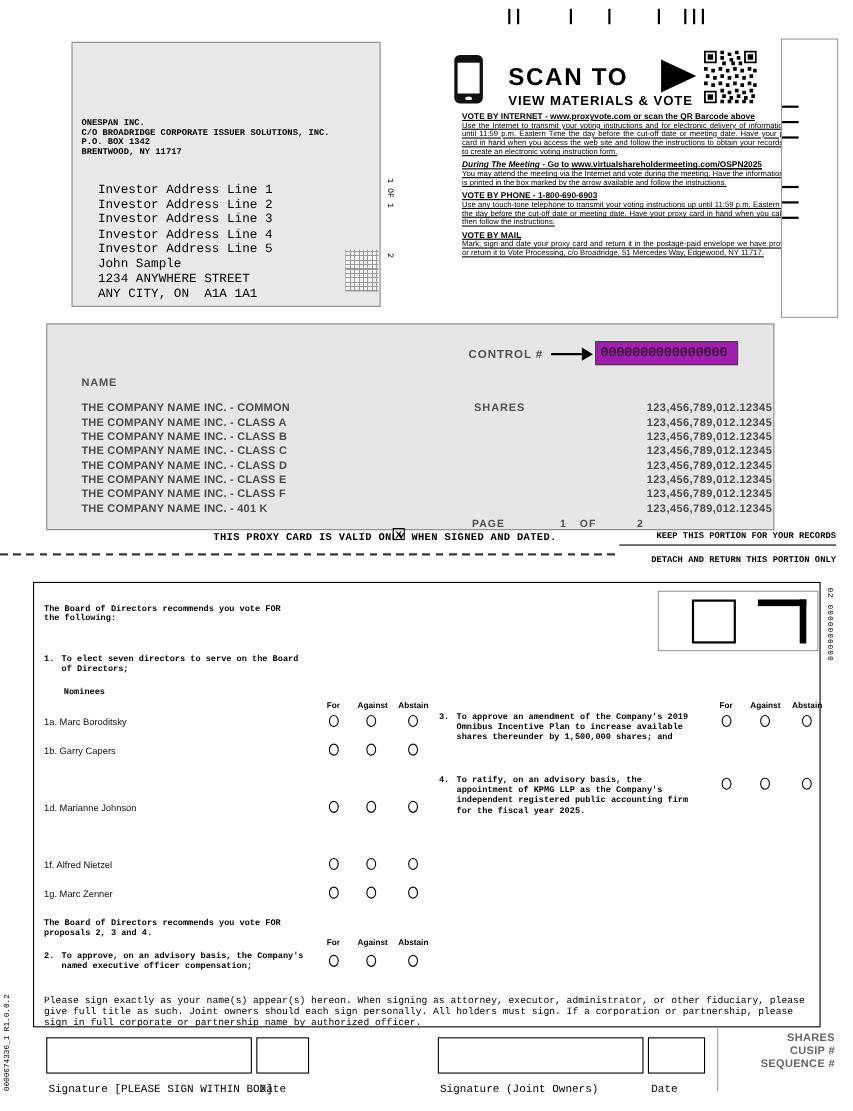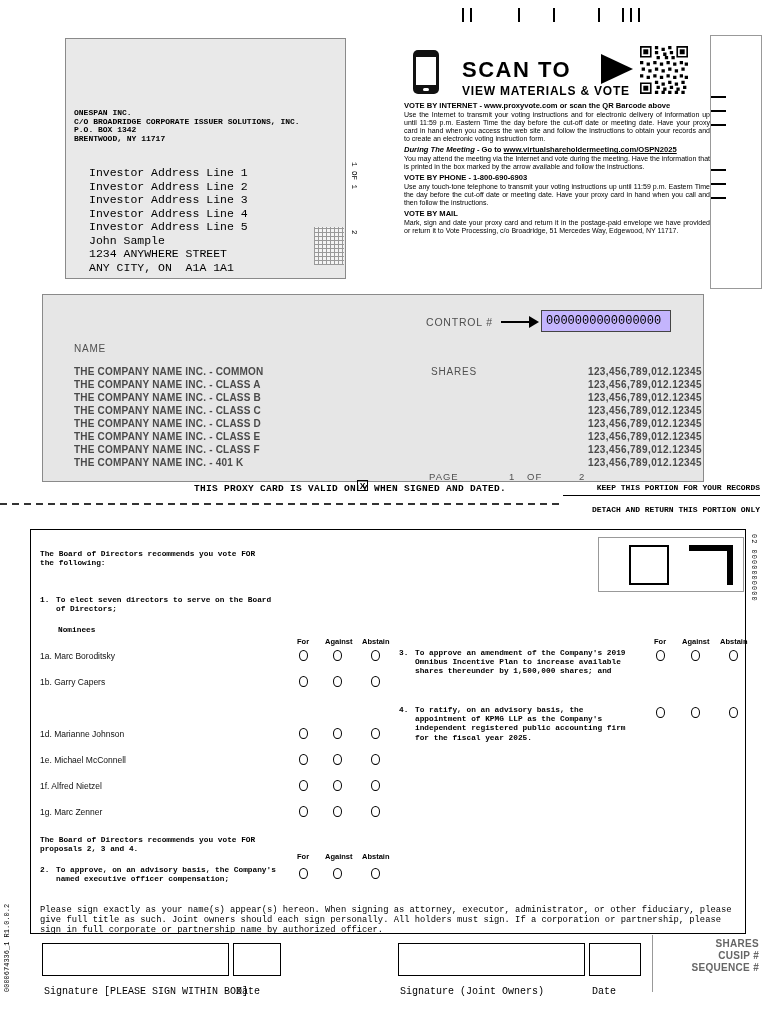--- a/index.html
+++ b/index.html
@@ -24,35 +24,35 @@
   .vert-up { writing-mode:vertical-rl; transform:rotate(180deg); font-size:7px; }
 
   
   .phone { left:413px; top:50px; width:26px; height:44px; background:#111; border-radius:5px; }
   .phone .screen { position:absolute; left:3px; right:3px; top:7px; bottom:9px; background:#fff; }
   .phone .homebtn { position:absolute; left:10px; bottom:3px; width:6px; height:3px; background:#fff; border-radius:2px; }
   .scan-title { left:462px; top:57px; font-size:22px; font-weight:bold; letter-spacing:1.5px; }
   .scan-sub { left:462px; top:84px; font-size:12px; font-weight:bold; letter-spacing:0.8px; }
 
   
-  .methods { left:404px; top:99px; width:306px; }
+  .methods { left:420px; top:99px; width:306px;text-decoration:underline; }
   .m-title { font-size:7.6px; font-weight:bold; line-height:8.8px; margin-top:3px; }
   .m-body { font-size:7px; line-height:8.1px; text-align:justify; }
   .it { font-style:italic; }
   .lnk { font-weight:bold; text-decoration:underline; }
 
   
   .right-col { left:710px; top:35px; width:52px; height:254px; background:#fff; border:1px solid #999; }
   .rc-tick { position:absolute; left:0; width:15px; height:2px; background:#000; }
 
   
   .holdings { left:42px; top:294px; width:662px; height:188px; background:#e6e6e6; border:1px solid #8a8a8a; }
-  .gray-b { color:#4f4f4f; font-weight:normal; }
+  .gray-b { color:#4f4f4f; font-weight:bold; }
   .ctrl-label { left:383px; top:21px; font-size:10.5px; letter-spacing:0.8px; }
-  .ctrl-box { left:498px; top:15px; width:130px; height:22px; background:#c4b5fd; border:1px solid #444;
+  .ctrl-box { left:498px; top:15px; width:130px; height:22px; background:#a21caf; border:1px solid #444;
               font-size:12px; line-height:20px; padding-left:4px; }
   .h-name-hdr { left:31px; top:48px; font-size:10px; letter-spacing:0.8px; }
   .h-shares-hdr { left:388px; top:71px; font-size:10px; letter-spacing:0.8px; }
   .hrow { position:absolute; left:31px; width:628px; height:12px; }
   .h-nm { position:absolute; left:0; font-size:10px; font-weight:bold; color:#4a4a4a; letter-spacing:0.2px; }
   .h-sh { position:absolute; right:0; font-size:10px; font-weight:bold; color:#4a4a4a; letter-spacing:0.4px; }
   .pg { font-size:9.5px; letter-spacing:1px; }
 
   
   .mark-instr { left:18px; top:483px; font-size:9.3px; }
@@ -264,26 +264,20 @@
       <span class="oval" style="left:259px; top:-1px;"></span>
       <span class="oval" style="left:293px; top:-1px;"></span>
       <span class="oval" style="left:331px; top:-1px;"></span>
     </div>
     <div class="nrow" style="top:199px">
       <span class="nname">1d. Marianne Johnson</span>
       <span class="oval" style="left:259px; top:-1px;"></span>
       <span class="oval" style="left:293px; top:-1px;"></span>
       <span class="oval" style="left:331px; top:-1px;"></span>
     </div>
-    <div class="nrow" style="top:225px">
-      <span class="nname">1e. Michael McConnell</span>
-      <span class="oval" style="left:259px; top:-1px;"></span>
-      <span class="oval" style="left:293px; top:-1px;"></span>
-      <span class="oval" style="left:331px; top:-1px;"></span>
-    </div>
     <div class="nrow" style="top:251px">
       <span class="nname">1f. Alfred Nietzel</span>
       <span class="oval" style="left:259px; top:-1px;"></span>
       <span class="oval" style="left:293px; top:-1px;"></span>
       <span class="oval" style="left:331px; top:-1px;"></span>
     </div>
     <div class="nrow" style="top:277px">
       <span class="nname">1g. Marc Zenner</span>
       <span class="oval" style="left:259px; top:-1px;"></span>
       <span class="oval" style="left:293px; top:-1px;"></span>

